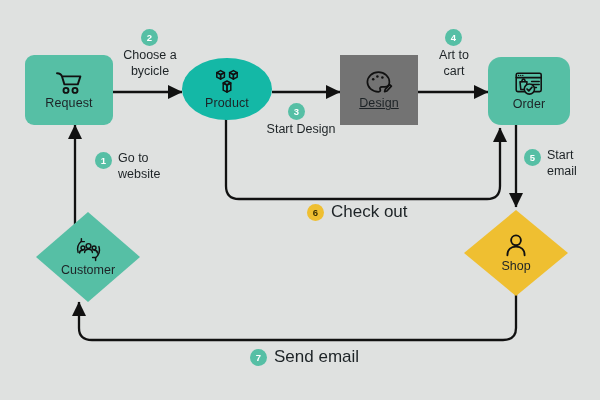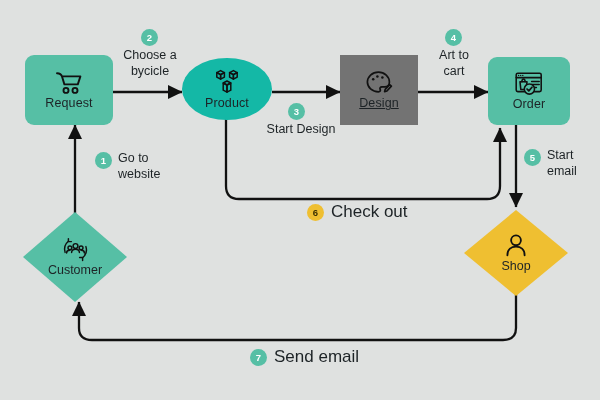--- a/index.html
+++ b/index.html
@@ -187,39 +187,39 @@
                  L19.8 16.9 C22.6 16.9 24.4 14.9 24.4 12 C24.4 6.6 19.6 2.2 13.4 2.2 Z"></path>
         <circle cx="8.2" cy="9.2" r="1.25" fill="#111" stroke="none"></circle>
         <circle cx="12.4" cy="6.4" r="1.25" fill="#111" stroke="none"></circle>
         <circle cx="17.4" cy="7.6" r="1.25" fill="#111" stroke="none"></circle>
         <path d="M20.2 19.4 L24.6 14.6 L26.4 16.2 L21.9 21.0 L19.6 21.6 Z"></path>
       </svg>
     </span>
     <span class="label">Design</span>
   </div>
 
-  <div class="node box-rounded" style="left:488px; top:57px; width:82px; height:68px;">
+  <div class="node box-rounded" style="left:488px; top:57px; width:82px; height:68px;border-radius:13px;">
     <span class="icon">
       <svg width="30" height="26" viewBox="0 0 30 26" fill="none" stroke="#111" stroke-width="1.55" stroke-linecap="round" stroke-linejoin="round">
         <rect x="2.2" y="2.2" width="25" height="18.4" rx="1.6"></rect>
         <path d="M2.2 6.6 L27.2 6.6"></path>
         <circle cx="4.6" cy="4.4" r="0.7" fill="#111" stroke="none"></circle>
         <circle cx="6.7" cy="4.4" r="0.7" fill="#111" stroke="none"></circle>
         <circle cx="8.8" cy="4.4" r="0.7" fill="#111" stroke="none"></circle>
         <path d="M17.6 10.4 L25.2 10.4 M17.6 13.4 L25.2 13.4 M17.6 16.4 L22.4 16.4"></path>
         <path d="M6.0 10.8 L13.0 10.8 L12.2 18.4 L6.8 18.4 Z"></path>
         <path d="M7.9 10.8 C7.9 8.9 8.7 8.0 9.5 8.0 C10.3 8.0 11.1 8.9 11.1 10.8"></path>
         <circle cx="15.4" cy="18.0" r="5.1" fill="#56bfa5"></circle>
         <path d="M13.0 18.0 L14.8 19.9 L18.0 16.2" stroke-width="1.7"></path>
       </svg>
     </span>
     <span class="label">Order</span>
   </div>
 
-  <div class="diamond-wrap" style="left:22px; top:211px; width:106px; height:92px;">
+  <div class="diamond-wrap" style="left:35px; top:211px; width:106px; height:92px;">
     <svg width="106" height="92" viewBox="0 0 106 92" style="position:absolute;left:0;top:0;">
       <polygon points="53,1 105,46 53,91 1,46" fill="#56bfa5"></polygon>
     </svg>
     <div class="diamond-inner">
       <span class="icon" style="margin-bottom:1px;">
         <svg width="27" height="25" viewBox="0 0 27 25" fill="none" stroke="#111" stroke-width="1.45" stroke-linecap="round" stroke-linejoin="round">
           <path d="M3.1 15.4 A10.4 10.4 0 0 1 6.4 4.3"></path>
           <path d="M23.9 9.6 A10.4 10.4 0 0 1 20.6 20.7"></path>
           <path d="M6.4 1.6 L6.4 4.6 L9.4 4.6"></path>
           <path d="M20.6 23.4 L20.6 20.4 L17.6 20.4"></path>

